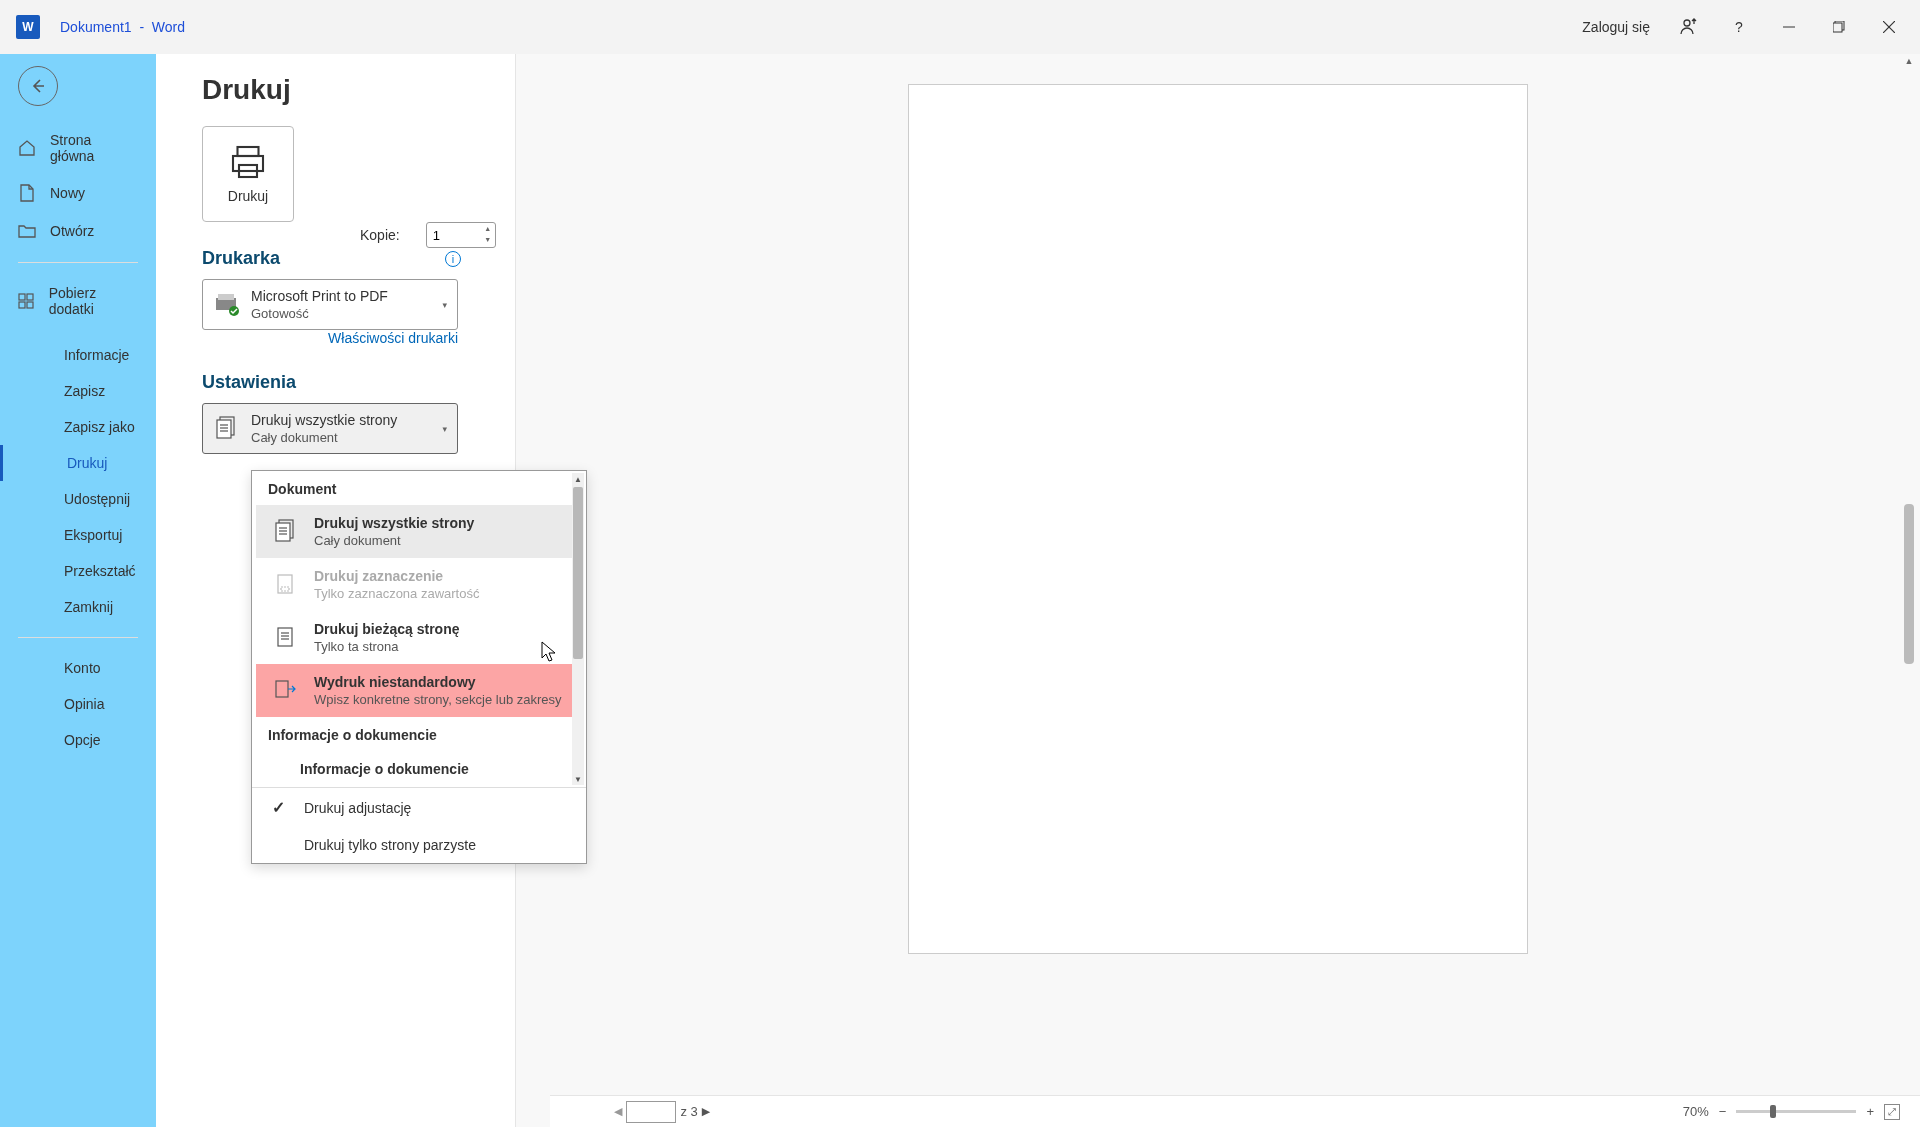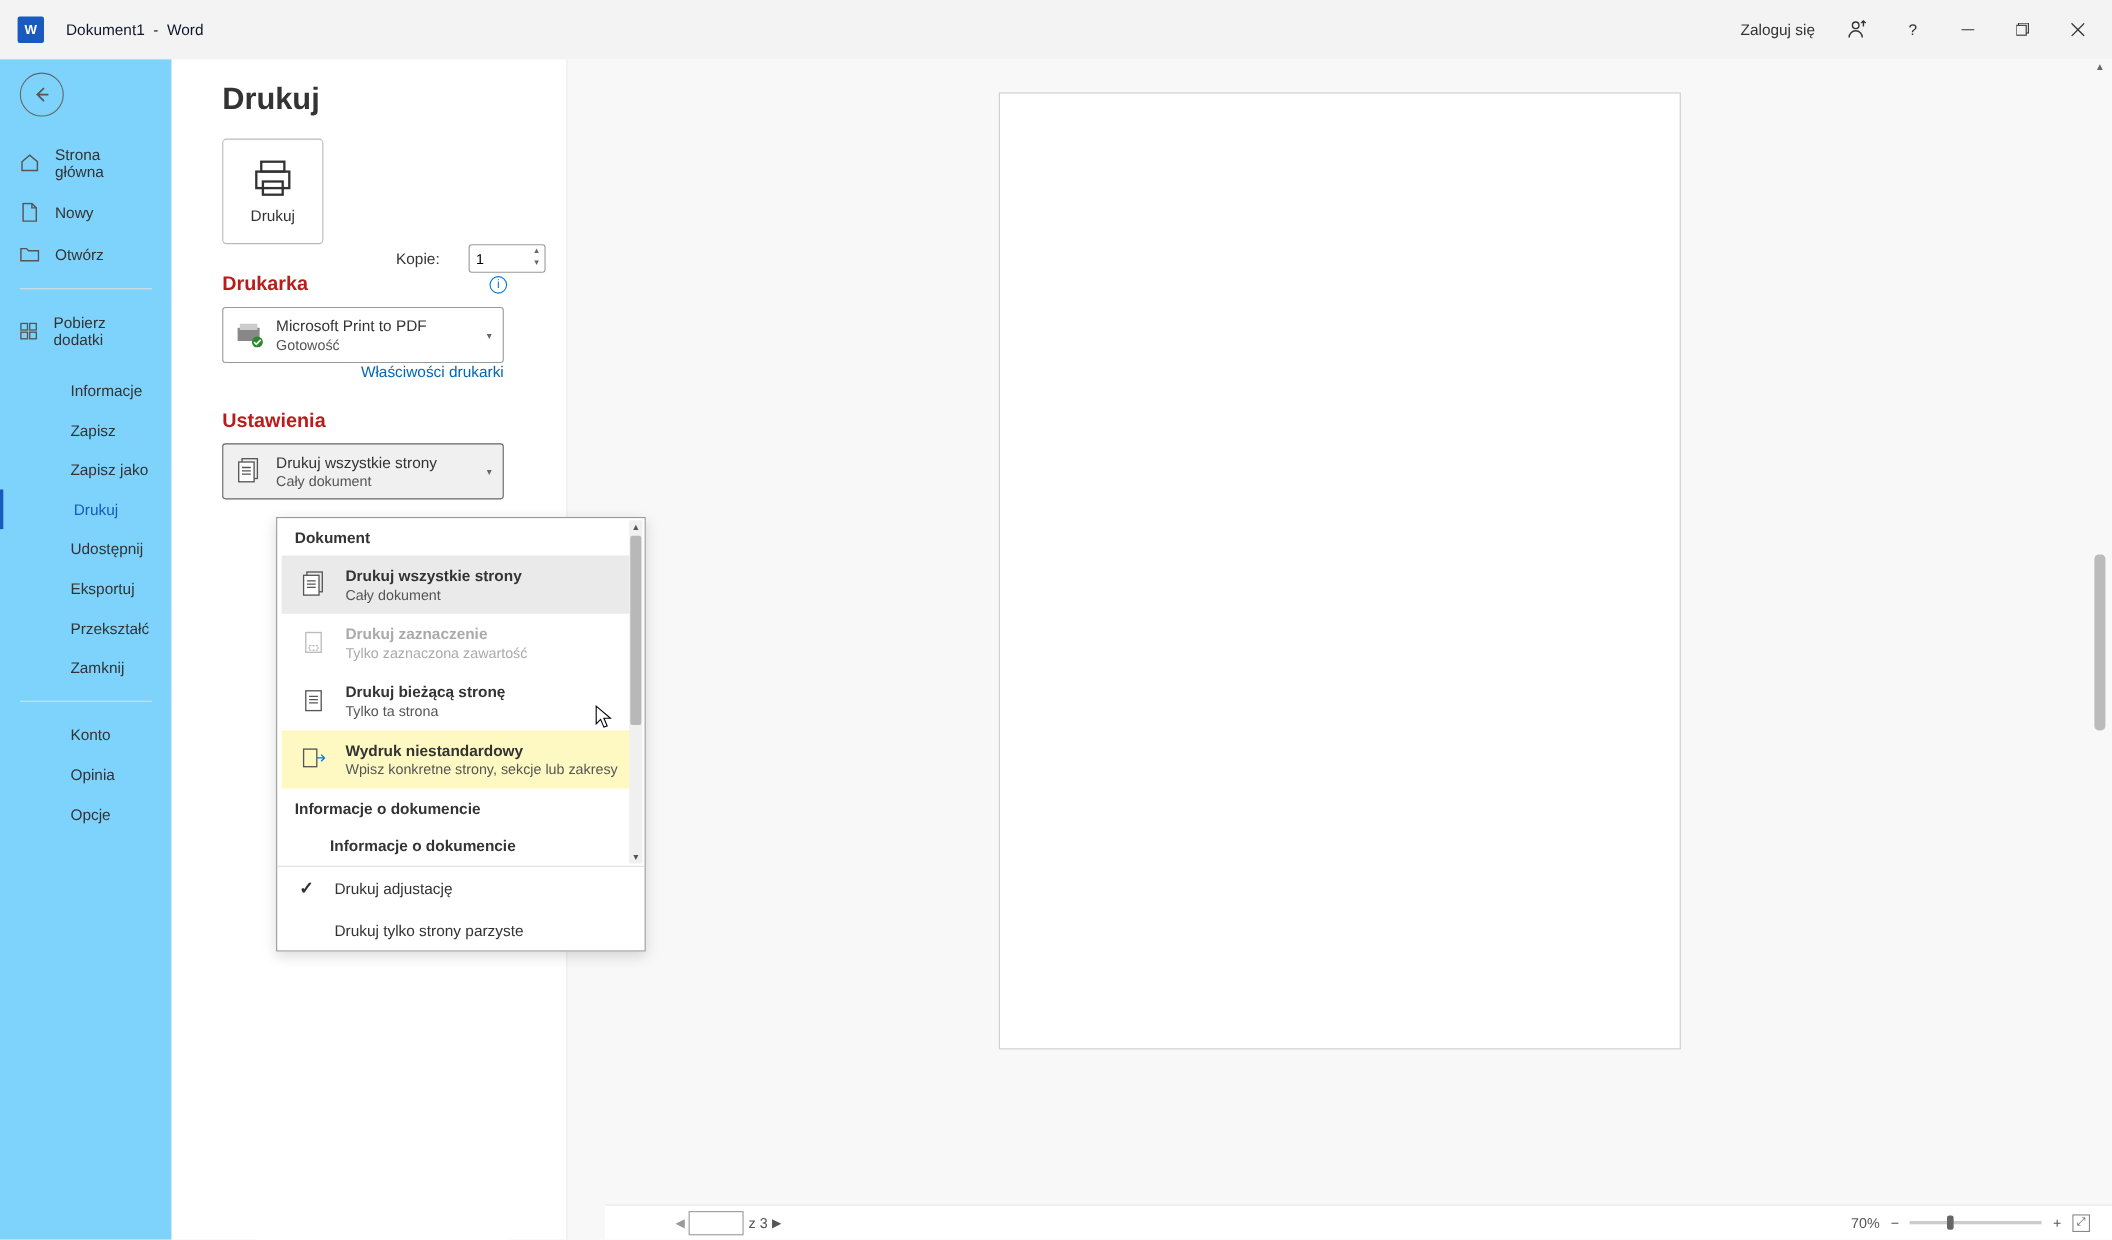--- a/index.html
+++ b/index.html
@@ -1,21 +1,21 @@
 <!DOCTYPE html>
 <html><head>
 <meta charset="utf-8">
 <style>
 * { margin: 0; padding: 0; box-sizing: border-box; font-family: "Segoe UI", sans-serif; }
 body { background: #f3f3f3; width: 1920px; height: 1127px; overflow: hidden; position: relative; }
 
 
 .titlebar { height: 54px; background: #f3f3f3; display: flex; align-items: center; padding: 0 8px; }
 .app-icon { width: 24px; height: 24px; background: #185abd; border-radius: 2px; display: flex; align-items: center; justify-content: center; color: #fff; font-size: 12px; font-weight: bold; margin-left: 8px; }
-.doc-title { margin-left: 20px; font-size: 14px; color: #0f172a; }
+.doc-title { margin-left: 20px; font-size: 14px; color: #1d4ed8; }
 .titlebar-right { margin-left: auto; display: flex; align-items: center; gap: 4px; }
 .tb-btn { width: 46px; height: 40px; display: flex; align-items: center; justify-content: center; color: #333; font-size: 14px; }
 .signin { padding: 0 12px; font-size: 14px; color: #333; }
 
 
 .main { display: flex; height: calc(100% - 54px); }
 
 
 .sidebar { width: 156px; background: #7dd3fc; padding-top: 12px; border-right: none; }
 .back-btn { width: 40px; height: 40px; border: 1.5px solid #666; border-radius: 50%; display: flex; align-items: center; justify-content: center; margin-left: 18px; margin-bottom: 16px; }
@@ -33,21 +33,21 @@
 .print-btn-box { width: 92px; height: 96px; border: 1px solid #bbb; border-radius: 4px; display: flex; flex-direction: column; align-items: center; justify-content: center; gap: 8px; }
 .print-btn-box svg { width: 36px; height: 36px; }
 .print-btn-label { font-size: 14px; color: #333; }
 
 .copies-row { display: flex; align-items: center; gap: 26px; position: absolute; left: 158px; top: 72px; margin-top: 24px; }
 .copies-label { font-size: 14px; color: #333; }
 .copies-input { width: 70px; height: 26px; border: 1px solid #999; border-radius: 3px; padding: 0 18px 0 6px; font-size: 13px; position: relative; }
 .spinner { position: absolute; right: 2px; top: 1px; display: flex; flex-direction: column; }
 .spinner div { width: 12px; height: 11px; font-size: 7px; color: #666; display: flex; align-items: center; justify-content: center; }
 
-.section-title { font-size: 18px; font-weight: 600; color: #b91c1c; margin-top: 26px; margin-bottom: 10px; }
+.section-title { font-size: 18px; font-weight: 600; color: #0c4a6e; margin-top: 26px; margin-bottom: 10px; }
 .info-icon { float: right; color: #0078d4; font-size: 14px; border: 1px solid #0078d4; border-radius: 50%; width: 16px; height: 16px; display: flex; align-items: center; justify-content: center; font-size: 11px; margin-right: 54px; }
 
 .dropdown-box { width: 256px; border: 1px solid #999; border-radius: 3px; padding: 8px 10px; display: flex; align-items: center; gap: 10px; position: relative; background: #fff; }
 .dropdown-box.highlighted { background: #f0f0f0; border-color: #666; }
 .dropdown-icon { width: 28px; height: 28px; display: flex; align-items: center; justify-content: center; }
 .dropdown-text { flex: 1; }
 .dropdown-text .line1 { font-size: 14px; color: #333; }
 .dropdown-text .line2 { font-size: 13px; color: #555; margin-top: 2px; }
 .dropdown-chevron { font-size: 9px; color: #666; }
 
@@ -59,21 +59,21 @@
 .popup-scrollbar { position: absolute; right: 2px; top: 2px; width: 12px; height: 312px; }
 .popup-scrollbar-track { width: 12px; height: 100%; background: #f0f0f0; position: relative; }
 .popup-scrollbar-thumb { position: absolute; left: 1px; top: 14px; width: 10px; height: 172px; background: #b8b8b8; border-radius: 2px; }
 .popup-scrollbar-arrow { position: absolute; width: 12px; height: 12px; font-size: 8px; color: #555; display: flex; align-items: center; justify-content: center; }
 .popup-scrollbar-arrow.up { top: 0; }
 .popup-scrollbar-arrow.down { bottom: 0; }
 
 .popup-header { padding: 10px 16px 8px; font-size: 14px; font-weight: 600; color: #333; }
 .popup-item { display: flex; align-items: center; gap: 14px; padding: 10px 16px; margin: 0 4px; }
 .popup-item.selected { background: #eaeaea; }
-.popup-item.hover { background: #fef9c3; }
+.popup-item.hover { background: #fca5a5; }
 .popup-item.disabled { color: #aaa; }
 .popup-item-icon { width: 28px; height: 28px; display: flex; align-items: center; justify-content: center; }
 .popup-item-text .t1 { font-size: 14px; font-weight: 600; color: #333; }
 .popup-item-text .t2 { font-size: 13px; color: #555; margin-top: 2px; }
 .popup-item.disabled .t1, .popup-item.disabled .t2 { color: #aaa; }
 
 .popup-lower { border-top: 1px solid #ddd; }
 .popup-check-item { display: flex; align-items: center; gap: 14px; padding: 10px 20px; font-size: 14px; color: #333; }
 .check-mark { width: 18px; font-size: 16px; font-weight: bold; }
 

